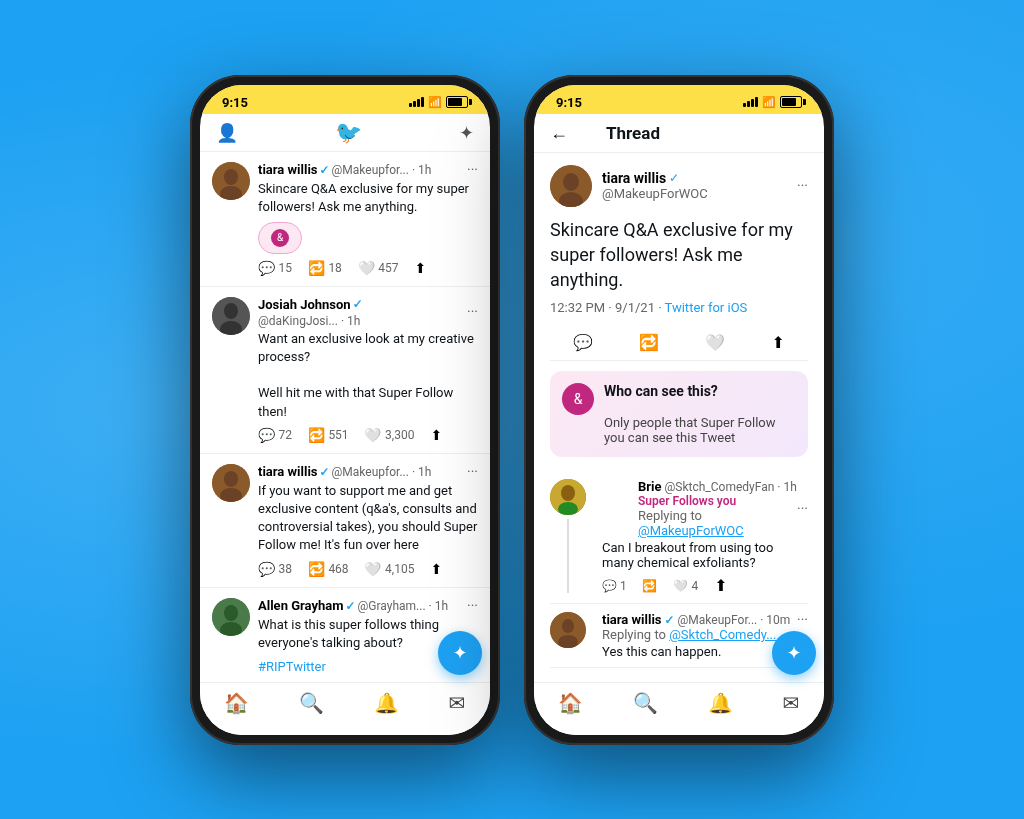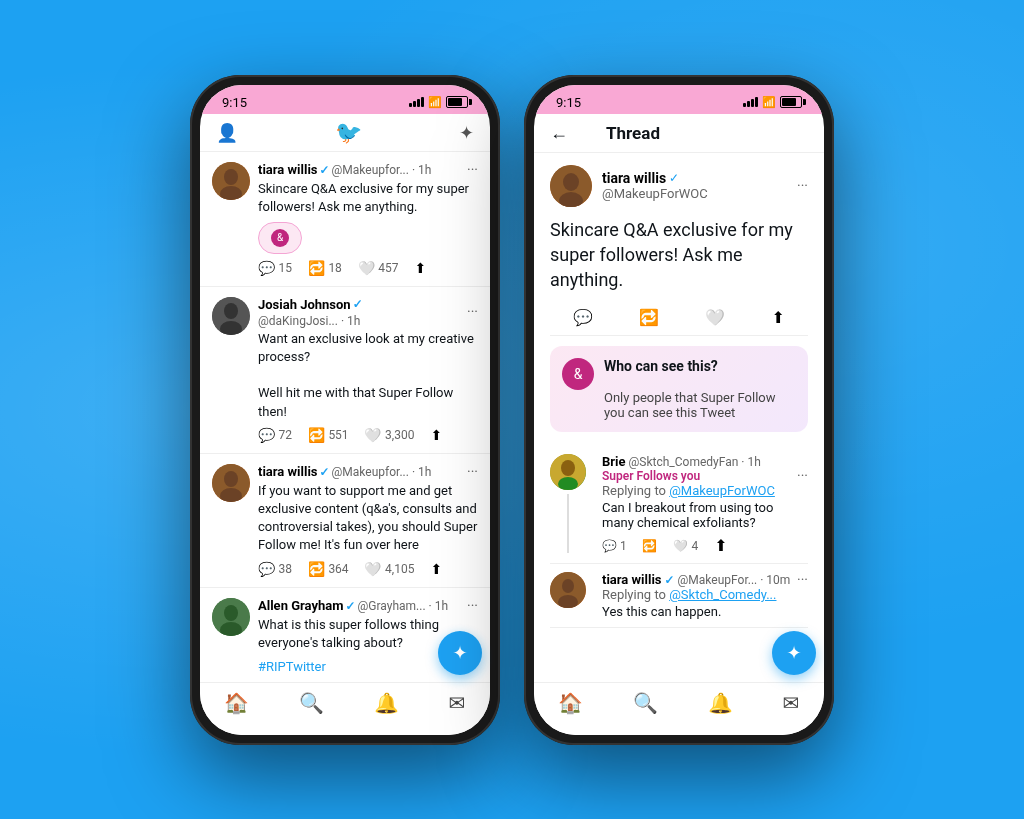--- a/index.html
+++ b/index.html
@@ -32,22 +32,22 @@
       overflow: hidden;
       display: flex;
       flex-direction: column;
     }
     .status-bar {
       display: flex;
       justify-content: space-between;
       align-items: center;
       padding: 10px 22px 4px;
       font-size: 13px;
-      font-weight: 400;
-      background: #f9a8d4;
+      font-weight: 700;
+      background: #fde047;
       flex-shrink: 0;
     }
     .status-icons { display: flex; gap: 4px; align-items: center; font-size: 11px; }
     .signal-bars { display: flex; gap: 1px; align-items: flex-end; }
     .signal-bar { width: 3px; background: #000; border-radius: 1px; }
     .battery-icon {
       width: 22px; height: 12px; border: 1.5px solid #000;
       border-radius: 2px; position: relative; display: flex; align-items: center;
       padding: 1px;
     }
@@ -364,21 +364,21 @@
             <span class="more-btn">···</span>
           </div>
           <div class="tweet-text">If you want to support me and get exclusive content (q&amp;a's, consults and controversial takes), you should Super Follow me! It's fun over here</div>
           <div class="tweet-actions">
             <div class="action-btn">
               <span class="action-icon">💬</span>
               <span>38</span>
             </div>
             <div class="action-btn">
               <span class="action-icon">🔁</span>
-              <span>364</span>
+              <span>468</span>
             </div>
             <div class="action-btn">
               <span class="action-icon">🤍</span>
               <span>4,105</span>
             </div>
             <span class="action-icon">⬆</span>
           </div>
         </div>
       </div>
 
@@ -465,20 +465,23 @@
               <span class="verified">✓</span>
             </div>
             <div class="thread-handle">@MakeupForWOC</div>
           </div>
         </div>
         <span class="more-btn">···</span>
       </div>
 
       <div class="thread-tweet-text">Skincare Q&amp;A exclusive for my super followers! Ask me anything.</div>
 
+      <div class="thread-meta">
+        <span>12:32 PM · 9/1/21</span> · <a href="#">Twitter for iOS</a>
+      </div>
 
 
       <div class="thread-actions">
         <span>💬</span>
         <span>🔁</span>
         <span>🤍</span>
         <span>⬆</span>
       </div>
 
       <div class="who-can-see">
@@ -494,21 +497,21 @@
           <div class="avatar av-brie" style="width:36px;height:36px;">
             <svg width="36" height="36" viewBox="0 0 36 36" xmlns="http://www.w3.org/2000/svg">
               <circle cx="18" cy="18" r="18" fill="#c8a830"></circle>
               <ellipse cx="18" cy="14" rx="7" ry="8" fill="#8a6010"></ellipse>
               <ellipse cx="18" cy="30" rx="10" ry="7" fill="#228B22"></ellipse>
             </svg>
           </div>
           <div class="thread-line" style="width:2px;flex:1;background:#ddd;margin-top:4px;"></div>
         </div>
         <div style="flex:1;min-width:0;padding-left:8px;">
-          <div style="display:flex;justify-content:space-between;align-items:center;">
+          <div style="display:flex;justify-content:space-between;align-items:center;margin-left:36px;">
             <div>
               <div class="reply-author">
                 <span>Brie</span>
                 <span class="tweet-handle" style="font-weight:400;">@Sktch_ComedyFan · 1h</span>
               </div>
               <div class="super-follows-badge">Super Follows you</div>
               <div class="replying-to">
                 Replying to <a href="#">@MakeupForWOC</a>
               </div>
             </div>

